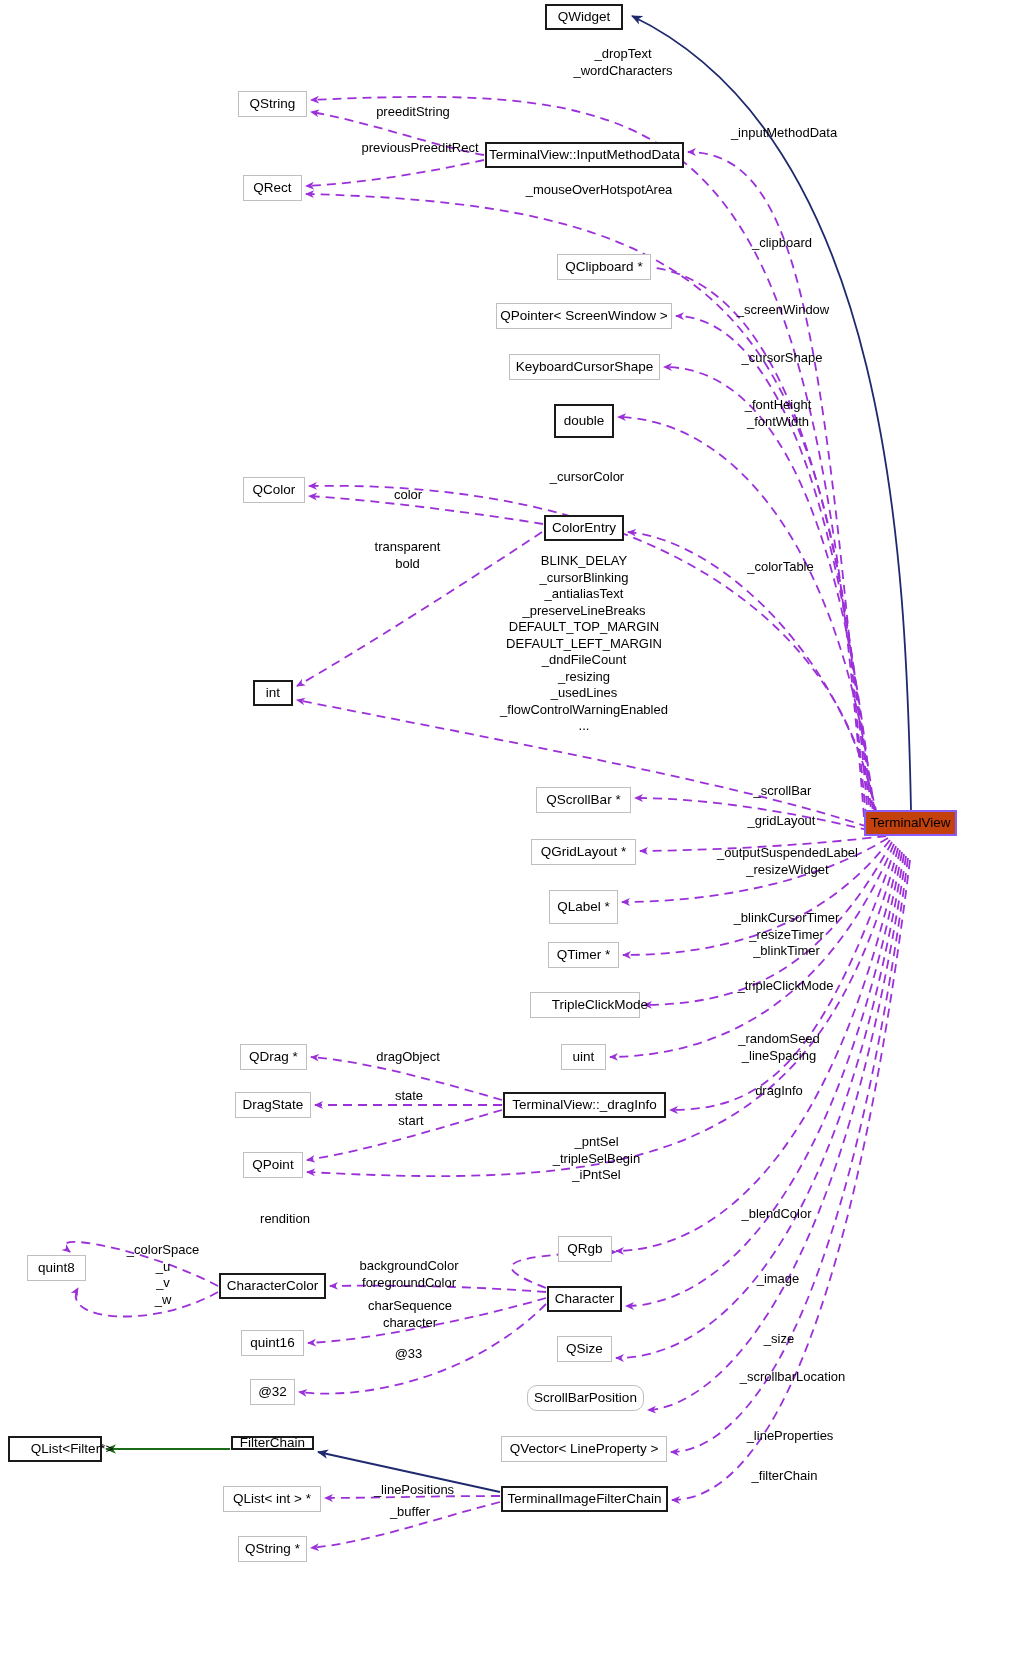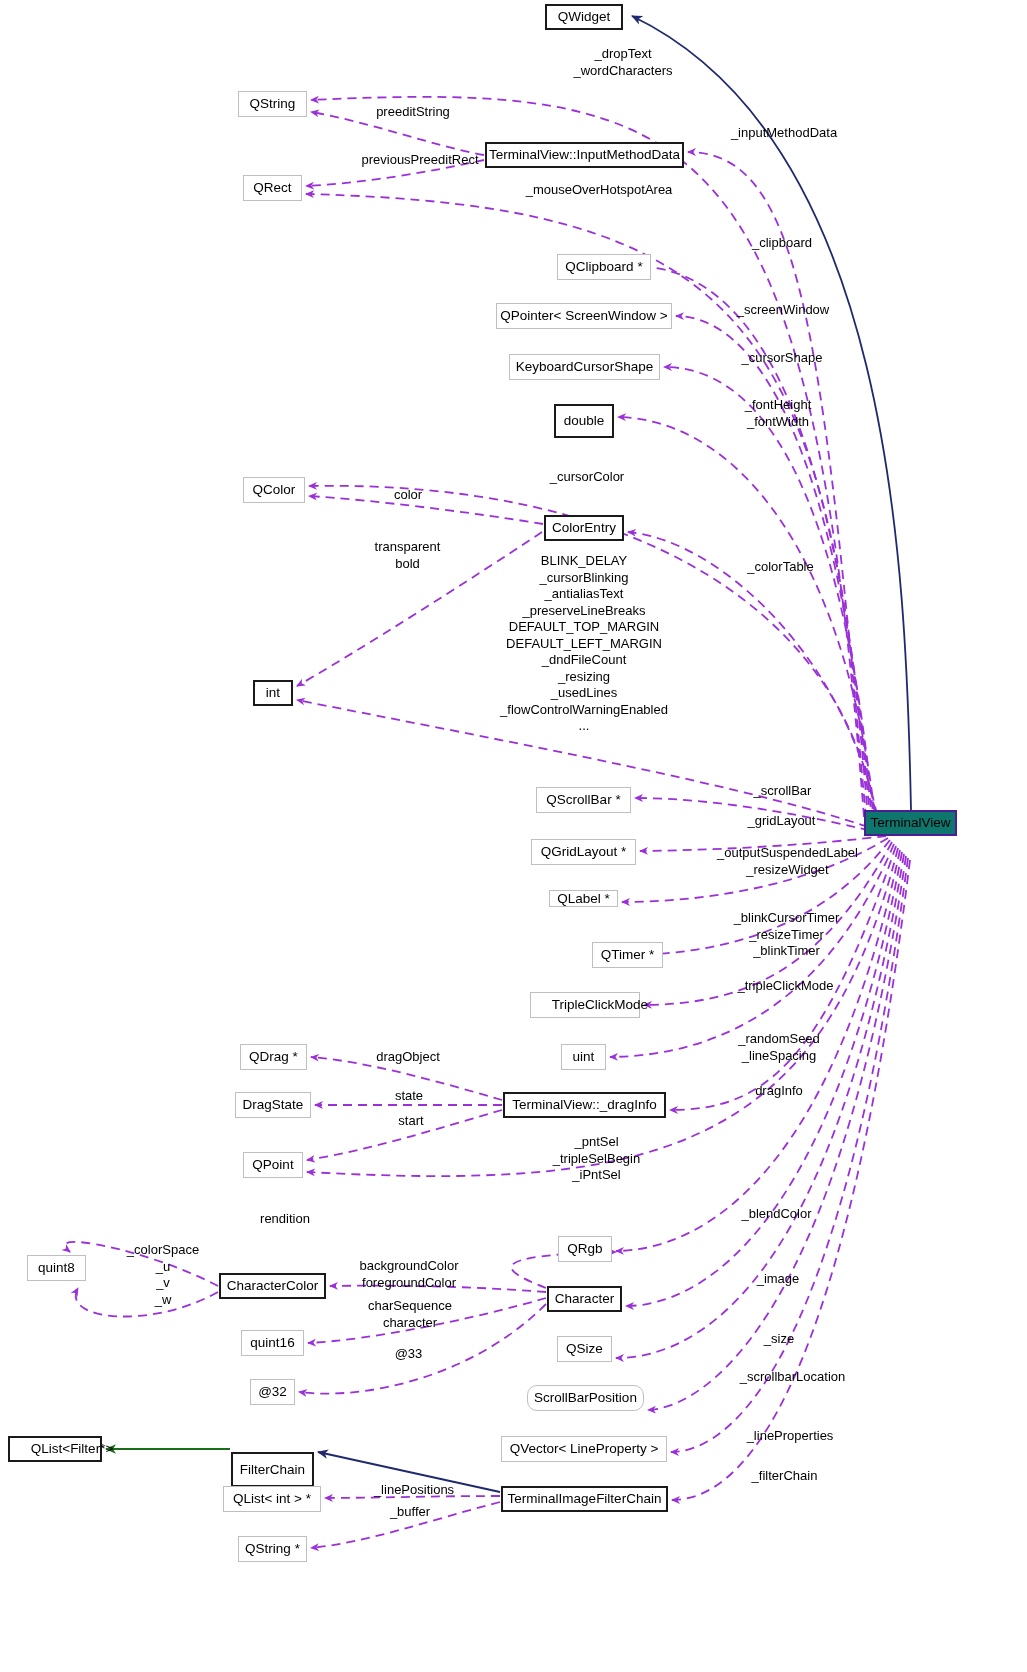--- a/index.html
+++ b/index.html
@@ -32,22 +32,22 @@
     color: #000000;
     line-height: 1;
     white-space: nowrap;
     padding: 0 6px;
     height: 25px;
   }
   .node.bold {
     border: 2px solid #1a1a1a;
   }
   .node.center {
-    border: 2px solid #4c1d95;
-    background: #0f766e;
+    border: 2px solid #8b5cf6;
+    background: #c2410c;
     text-align: center;
   }
   .edge-label {
     position: absolute;
     font-size: 13px;
     color: #000000;
     line-height: 16px;
     white-space: pre;
     text-align: center;
   }
@@ -158,24 +158,24 @@
       </div>
       <div class="node bold" style="left: 253px; top: 680px; width: 40px; height: 26px;">
         <span>int</span>
       </div>
       <div class="node" style="left: 536px; top: 787px; width: 95px; height: 26px;">
         <span>QScrollBar *</span>
       </div>
       <div class="node" style="left: 531px; top: 839px; width: 105px; height: 26px;">
         <span>QGridLayout *</span>
       </div>
-      <div class="node" style="left: 549px; top: 890px; width: 69px; height: 17px;">
+      <div class="node" style="left: 549px; top: 890px; width: 69px; height: 34px;">
         <span>QLabel *</span>
       </div>
-      <div class="node" style="left: 548px; top: 942px; width: 71px; height: 26px; margin-left: 44px;">
+      <div class="node" style="left: 548px; top: 942px; width: 71px; height: 26px;">
         <span>QTimer *</span>
       </div>
       <div class="node" style="left: 530px; top: 992px; width: 110px; height: 26px; padding-left: 36px;">
         <span>TripleClickMode</span>
       </div>
       <div class="node" style="left: 240px; top: 1044px; width: 67px; height: 26px;">
         <span>QDrag *</span>
       </div>
       <div class="node" style="left: 561px; top: 1044px; width: 45px; height: 26px;">
         <span>uint</span>
@@ -209,21 +209,21 @@
       </div>
       <div class="node" style="left: 250px; top: 1379px; width: 45px; height: 26px;">
         <span>@32</span>
       </div>
       <div class="node" style="left: 527px; top: 1385px; width: 117px; height: 26px; border-radius: 10px;">
         <span>ScrollBarPosition</span>
       </div>
       <div class="node bold" style="left: 8px; top: 1436px; width: 94px; height: 26px; padding-left: 40px;">
         <span>QList&lt;Filter*&gt;</span>
       </div>
-      <div class="node bold" style="left: 231px; top: 1436px; width: 83px; height: 35px; margin-top: 16px;">
+      <div class="node bold" style="left: 231px; top: 1436px; width: 83px; height: 14px;">
         <span>FilterChain</span>
       </div>
       <div class="node" style="left: 501px; top: 1436px; width: 166px; height: 26px;">
         <span>QVector&lt; LineProperty &gt;</span>
       </div>
       <div class="node" style="left: 223px; top: 1486px; width: 98px; height: 26px;">
         <span>QList&lt; int &gt; *</span>
       </div>
       <div class="node bold" style="left: 501px; top: 1486px; width: 167px; height: 26px;">
         <span>TerminalImageFilterChain</span>
@@ -233,21 +233,21 @@
       </div>
       <div class="node center" style="left: 864px; top: 810px; width: 93px; height: 26px;">
         <span>TerminalView</span>
       </div>
     </div>
   <div id="labels-layer">
       <div class="edge-label ml" style="left: 533px; top: 46px; width: 180px;">_dropText
 _wordCharacters</div>
       <div class="edge-label" style="left: 358px; top: 104px; width: 110px;">preeditString</div>
       <div class="edge-label" style="left: 714px; top: 125px; width: 140px;">_inputMethodData</div>
-      <div class="edge-label" style="left: 340px; top: 152px; width: 160px;">previousPreeditRect</div>
+      <div class="edge-label" style="left: 340px; top: 140px; width: 160px;">previousPreeditRect</div>
       <div class="edge-label" style="left: 504px; top: 182px; width: 190px;">_mouseOverHotspotArea</div>
       <div class="edge-label" style="left: 737px; top: 235px; width: 90px;">_clipboard</div>
       <div class="edge-label" style="left: 723px; top: 302px; width: 120px;">_screenWindow</div>
       <div class="edge-label" style="left: 727px; top: 350px; width: 110px;">_cursorShape</div>
       <div class="edge-label ml" style="left: 723px; top: 397px; width: 110px;">_fontHeight
 _fontWidth</div>
       <div class="edge-label" style="left: 537px; top: 469px; width: 100px;">_cursorColor</div>
       <div class="edge-label" style="left: 383px; top: 487px; width: 50px;">color</div>
       <div class="edge-label ml" style="left: 360px; top: 539px; width: 95px;">transparent
 bold</div>

